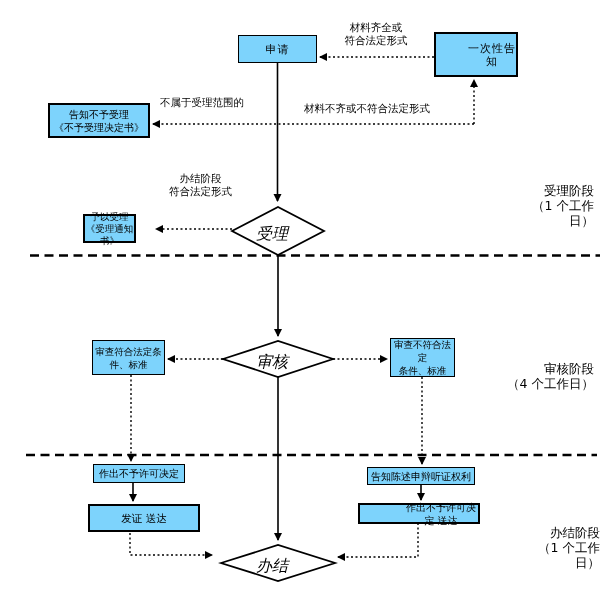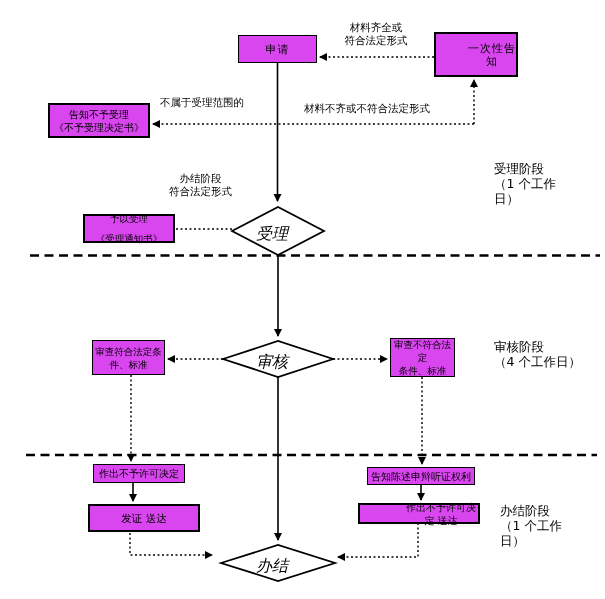--- a/index.html
+++ b/index.html
@@ -8,21 +8,21 @@
     width: 605px;
     height: 599px;
     background: #ffffff;
     font-family: "DejaVu Sans", sans-serif;
     color: #000000;
     overflow: hidden;
   }
   .wires { position: absolute; left: 0; top: 0; }
   .node {
     position: absolute;
-    background: #d946ef;
+    background: #7dd3fc;
     border: 1px solid #000000;
     display: flex;
     align-items: center;
     justify-content: center;
     text-align: center;
     white-space: pre-line;
     box-sizing: border-box;
     line-height: 13px;
     font-size: 10px;
   }
@@ -36,24 +36,25 @@
   }
   .edge-label {
     position: absolute;
     text-align: center;
     white-space: pre-line;
     font-size: 10.5px;
     line-height: 12.5px;
   }
   .stage-label {
     position: absolute;
-    text-align: left;
+    text-align: right;
     white-space: pre-line;
     font-size: 12.5px;
     line-height: 15px;
+    margin-top: 22px;
   }
 </style>
 </head>
 <body>
 
 <div class="canvas">
 
   <svg class="wires" width="605" height="599" viewBox="0 0 605 599">
     <defs>
       <marker id="arr" markerWidth="9" markerHeight="9" refX="7" refY="4" orient="auto" markerUnits="userSpaceOnUse">
@@ -86,21 +87,21 @@
     <polygon points="221,563 278,545 335,563 278,581" fill="#ffffff" stroke="#000" stroke-width="1.8"></polygon>
   </svg>
 
   <div class="node" style="left:238px; top:35px; width:79px; height:28px; font-size:11px; letter-spacing:1px;">申请</div>
 
   <div class="node thick" style="left:434px; top:32px; width:84px; height:45px; font-size:11px; letter-spacing:1px;padding-left:32px;">一次性告知</div>
 
   <div class="node thick" style="left:48px; top:103px; width:102px; height:35px;">告知不予受理
 《不予受理决定书》</div>
 
-  <div class="node thick" style="left:83px; top:214px; width:92px; height:29px; font-size:9.5px; line-height:20px;">予以受理
+  <div class="node thick" style="left:83px; top:214px; width:53px; height:29px; font-size:9.5px; line-height:12px;">予以受理
 《受理通知书》</div>
 
   <div class="node" style="left:92px; top:340px; width:73px; height:35px; font-size:9.5px;">审查符合法定条
 件、标准</div>
 
   <div class="node" style="left:390px; top:338px; width:65px; height:39px; font-size:9.5px;">审查不符合法定
 条件、标准</div>
 
   <div class="node" style="left:93px; top:464px; width:92px; height:19px;">作出不予许可决定</div>
 

